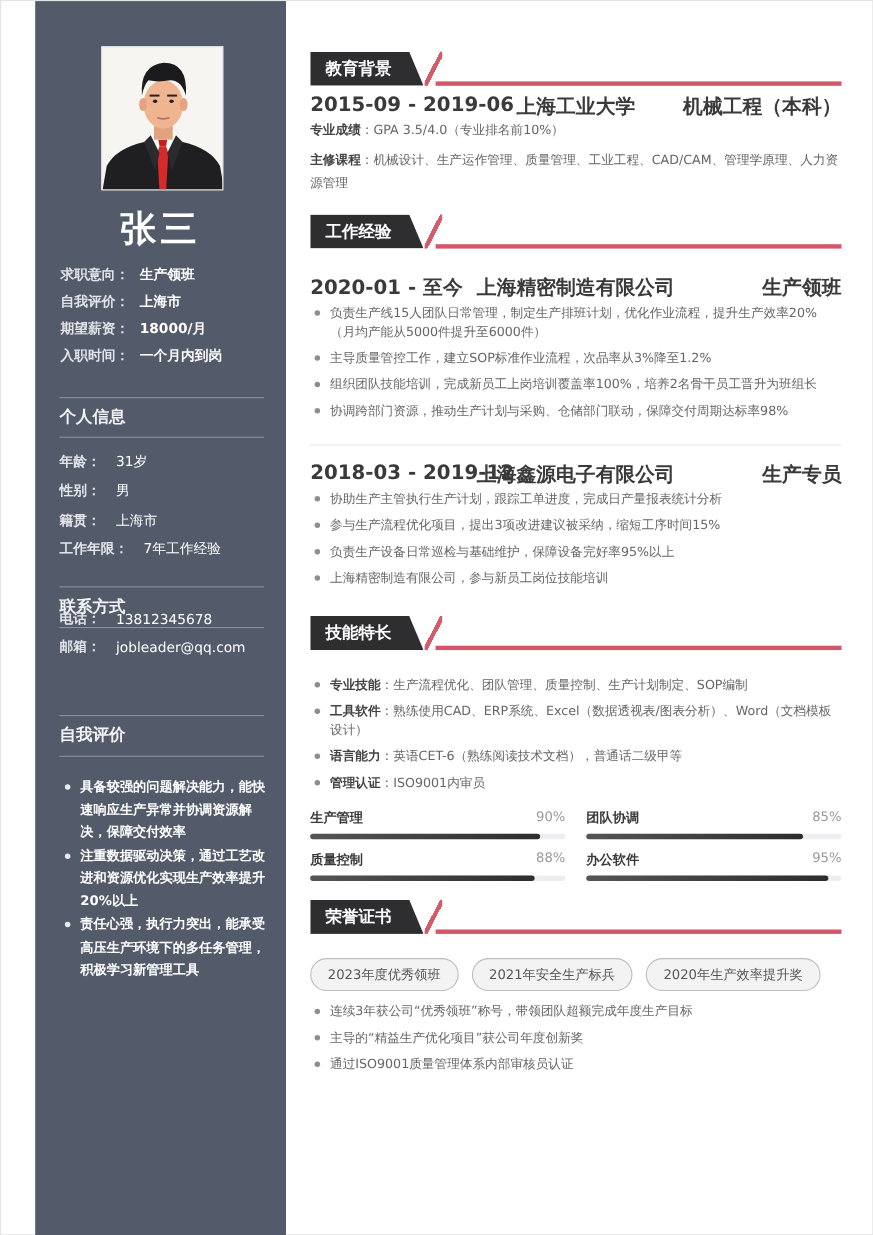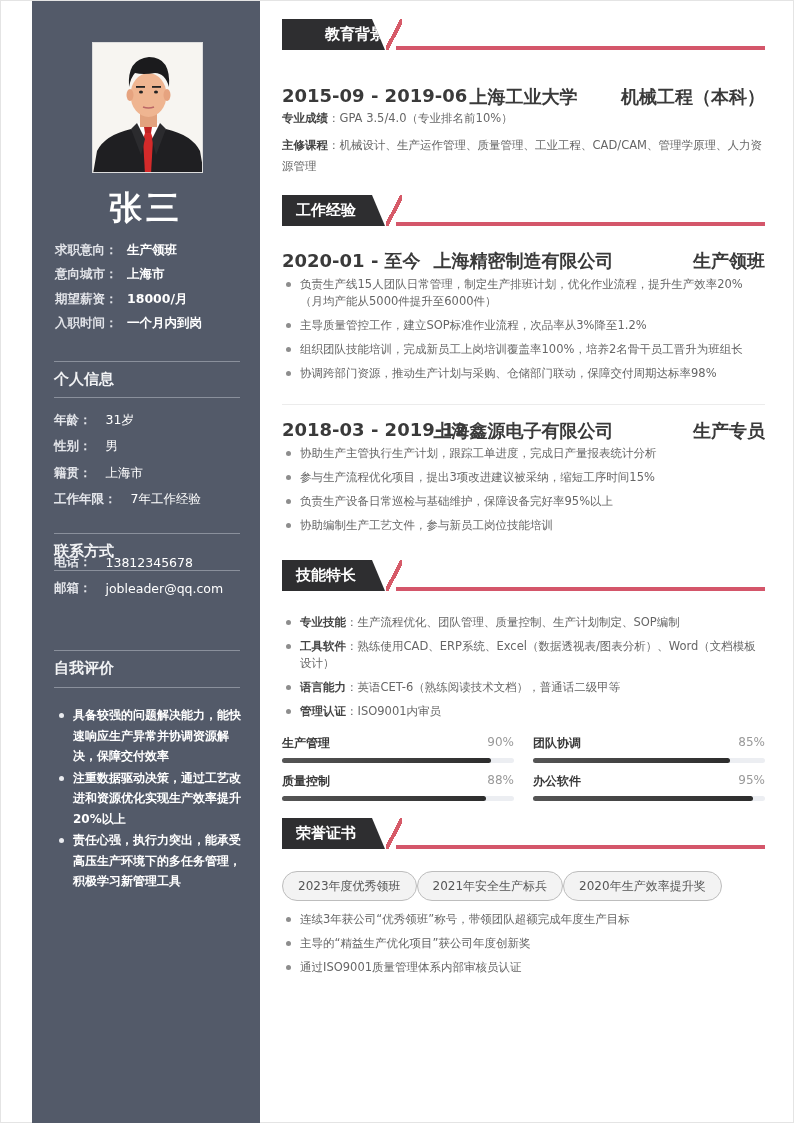--- a/index.html
+++ b/index.html
@@ -35,21 +35,21 @@
 .bul li{position:relative;padding-left:18px;font-size:11.5px;line-height:17px;color:#666;margin-bottom:7px;}
 .bul li::before{content:"";position:absolute;left:4px;top:6px;width:5px;height:5px;border-radius:50%;background:#8d8d8d;}
 .bul li b{color:#444;}
 .divider{position:absolute;left:0;width:483px;height:1px;background:#ececec;}
 .skill{position:absolute;width:232px;}
 .skill .top{display:flex;justify-content:space-between;font-size:12px;}
 .skill .top .n{font-weight:bold;color:#3a3a3a;}
 .skill .top .p{color:#999;}
 .skill .track{margin-top:6px;height:5px;border-radius:3px;background:#eceef2;position:relative;}
 .skill .fill{position:absolute;left:0;top:0;height:5px;border-radius:3px;background:linear-gradient(to right,#555,#2d2d2d);}
-.badges{position:absolute;left:0;top:870px;display:flex;}
+.badges{position:absolute;left:0;top:870px;display:flex;gap:12px;}
 .badge{height:30px;border:1px solid #bdbdbd;border-radius:15px;background:#f3f3f3;color:#555;font-size:12px;line-height:28px;padding:0 15px;}
 </style>
 </head>
 <body>
 
 <div class="page">
 
   <aside class="sidebar">
     <div class="photo">
       <svg width="111" height="131" viewBox="0 0 111 131">
@@ -82,21 +82,21 @@
     </div>
 
     <div class="name">张三</div>
 
     <div class="intent">
       <div class="row">
           <span class="lbl">求职意向：</span>
           <span class="val">生产领班</span>
         </div>
       <div class="row">
-          <span class="lbl">意向城市：</span>
+          <span class="lbl">自我评价：</span>
           <span class="val">上海市</span>
         </div>
       <div class="row">
           <span class="lbl">期望薪资：</span>
           <span class="val">18000/月</span>
         </div>
       <div class="row">
           <span class="lbl">入职时间：</span>
           <span class="val">一个月内到岗</span>
         </div>
@@ -143,21 +143,21 @@
     <div class="sline" style="top:686px;"></div>
     <ul class="eval">
       <li>具备较强的问题解决能力，能快速响应生产异常并协调资源解决，保障交付效率</li>
       <li>注重数据驱动决策，通过工艺改进和资源优化实现生产效率提升20%以上</li>
       <li>责任心强，执行力突出，能承受高压生产环境下的多任务管理，积极学习新管理工具</li>
     </ul>
   </aside>
 
   <main class="main">
 
-    <div class="shead" style="top:18px;text-align:right;">
+    <div class="shead" style="top:46px;">
       <div class="tab">教育背景</div>
       <div class="slash"></div>
       <div class="line"></div>
     </div>
     <div class="trow" style="top:84px;">
       <span>2015-09 - 2019-06</span>
       <span class="c">上海工业大学</span>
       <span>机械工程（本科）</span>
     </div>
     <div class="ptext" style="top:107px;"><b>专业成绩</b><span>：GPA 3.5/4.0（专业排名前10%）</span></div>
@@ -182,21 +182,21 @@
     <div class="divider" style="top:403px;"></div>
     <div class="trow" style="top:418px;">
       <span>2018-03 - 2019-12</span>
       <span class="c">上海鑫源电子有限公司</span>
       <span>生产专员</span>
     </div>
     <ul class="bul" style="top:444px;">
       <li>协助生产主管执行生产计划，跟踪工单进度，完成日产量报表统计分析</li>
       <li>参与生产流程优化项目，提出3项改进建议被采纳，缩短工序时间15%</li>
       <li>负责生产设备日常巡检与基础维护，保障设备完好率95%以上</li>
-      <li>协助编制生产工艺文件，参与新员工岗位技能培训</li>
+      <li>上海精密制造有限公司，参与新员工岗位技能培训</li>
     </ul>
 
     <div class="shead" style="top:559px;">
       <div class="tab">技能特长</div>
       <div class="slash"></div>
       <div class="line"></div>
     </div>
     <ul class="bul" style="top:613px;">
       <li><b>专业技能</b><span>：生产流程优化、团队管理、质量控制、生产计划制定、SOP编制</span></li>
       <li><b>工具软件</b><span>：熟练使用CAD、ERP系统、Excel（数据透视表/图表分析）、Word（文档模板设计）</span></li>

